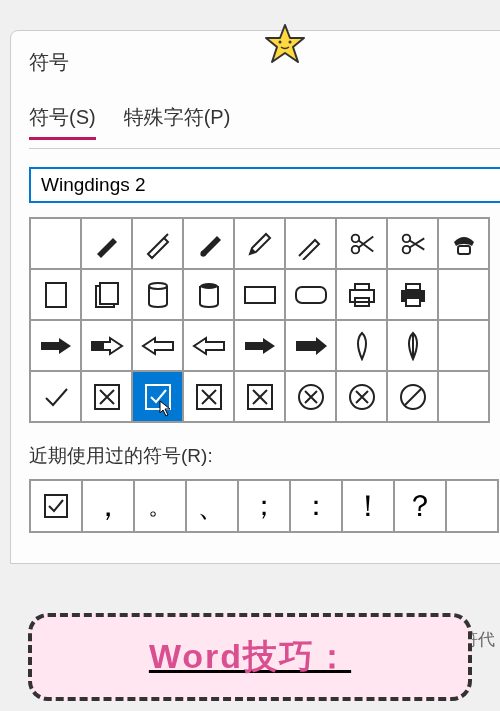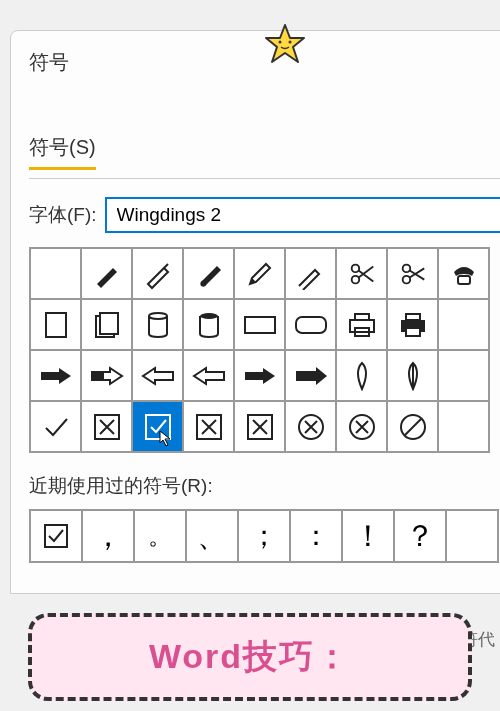--- a/index.html
+++ b/index.html
@@ -31,22 +31,21 @@
       gap: 28px;
       margin-bottom: 8px;
     }
     .tab {
       font-size: 20px;
       color: #333;
       padding-bottom: 6px;
       cursor: pointer;
     }
     .tab.active {
-      border-bottom: 3px solid #eab308;
-      margin-top: 30px;
+      border-bottom: 3px solid #be185d;
     }
     .divider {
       height: 1px;
       background: #ccc;
       margin-right: 0;
       margin-bottom: 18px;
     }
     .font-row {
       display: flex;
       align-items: center;
@@ -129,20 +128,21 @@
       position: absolute;
       bottom: 10px;
       left: 28px;
       right: 28px;
       background: #ffe6f0;
       border: 4px dashed #333;
       border-radius: 20px;
       padding: 16px 12px;
       text-align: center;
       z-index: 5;
+      text-decoration: underline;
     }
     .tip-text {
       font-size: 34px;
       font-weight: bold;
       color: #d94f8f;
       line-height: 1.4;
       letter-spacing: 2px;
     }
     .bg-text {
       position: absolute;
@@ -164,25 +164,25 @@
     <circle cx="30" cy="22" r="1.5" fill="#333"></circle>
     <path d="M21 27 Q25 30 29 27" stroke="#333" stroke-width="1.5" fill="none"></path>
   </svg>
 </div>
 
 <div class="dialog">
   <div class="title">符号</div>
 
   <div class="tabs">
     <div class="tab active"><span>符号(S)</span></div>
+    <div class="tab"><span>特殊字符(P)</span></div>
   </div>
   <div class="divider"></div>
 
   <div class="font-row">
-    <span class="font-label">字体(F):</span>
     <input class="font-input" type="text" value="Wingdings 2" style="">
   </div>
 
   <div class="symbol-grid" id="symbol-grid">
       <div class="symbol-cell"></div>
       <div class="symbol-cell">
         <svg width="32" height="32" viewBox="0 0 32 32">
           <path d="M6 26 L22 10 L26 14 L10 30 Z" fill="#222"></path>
         </svg>
       </div>

